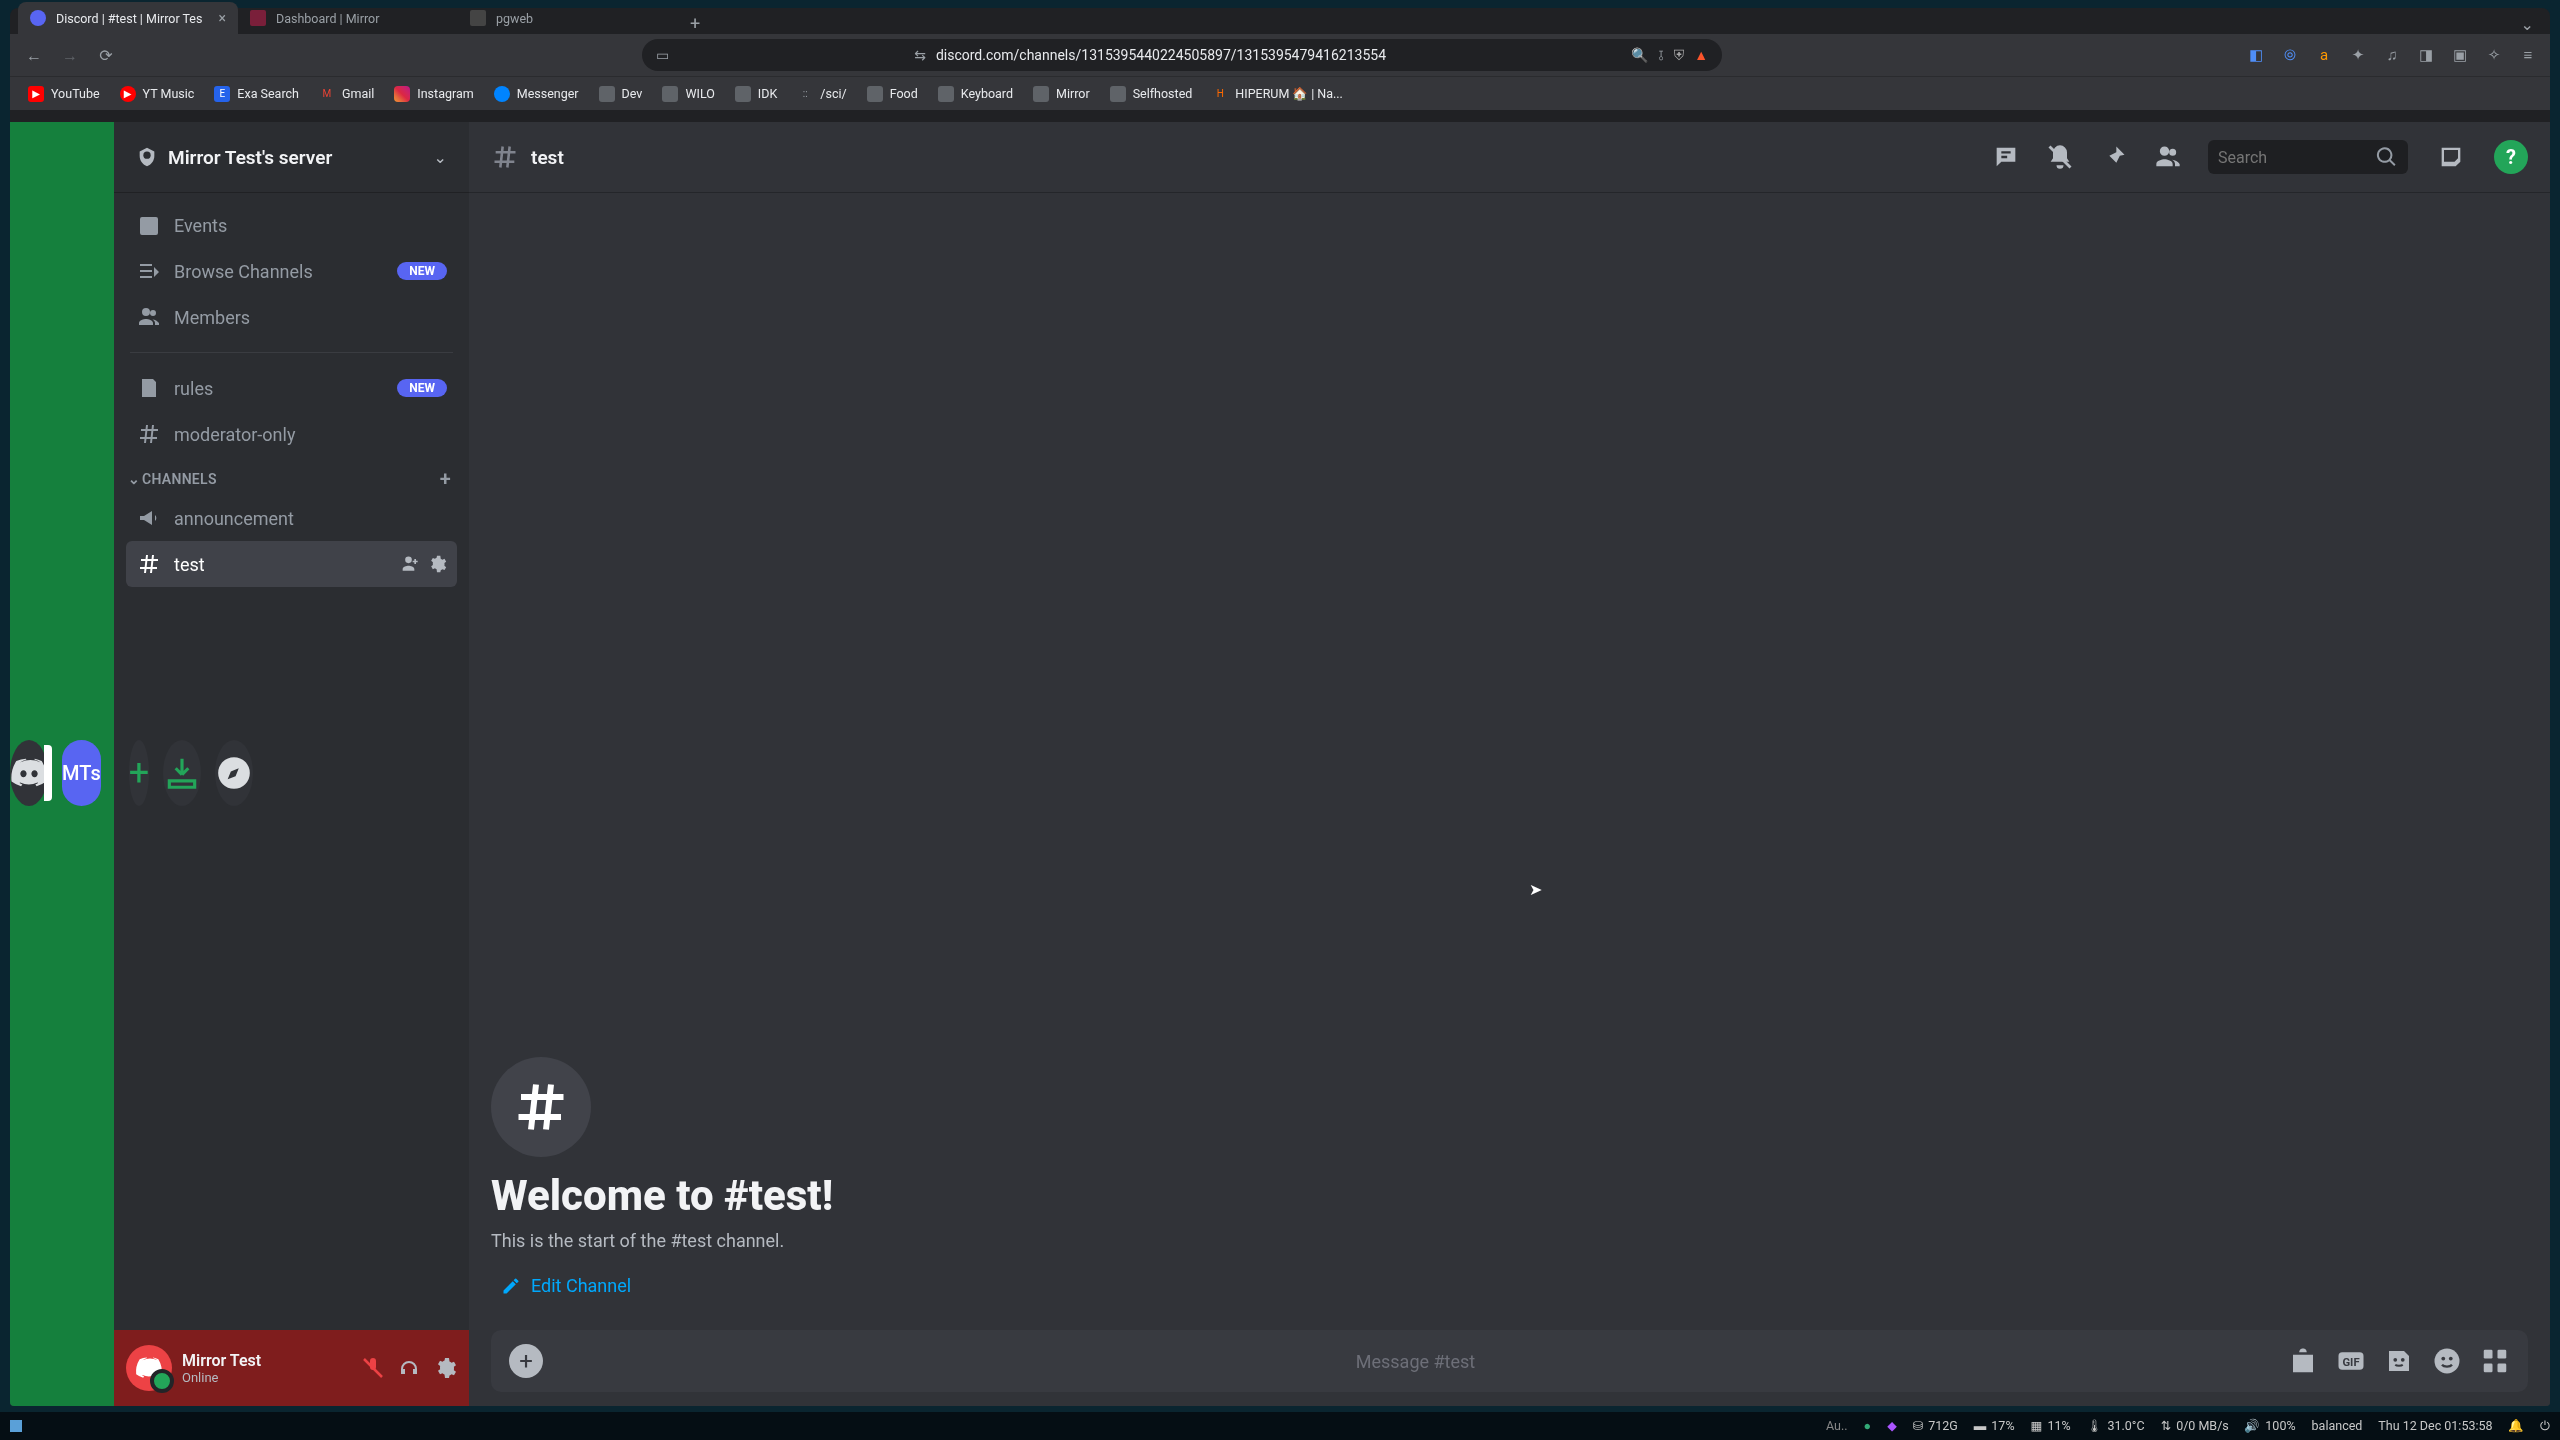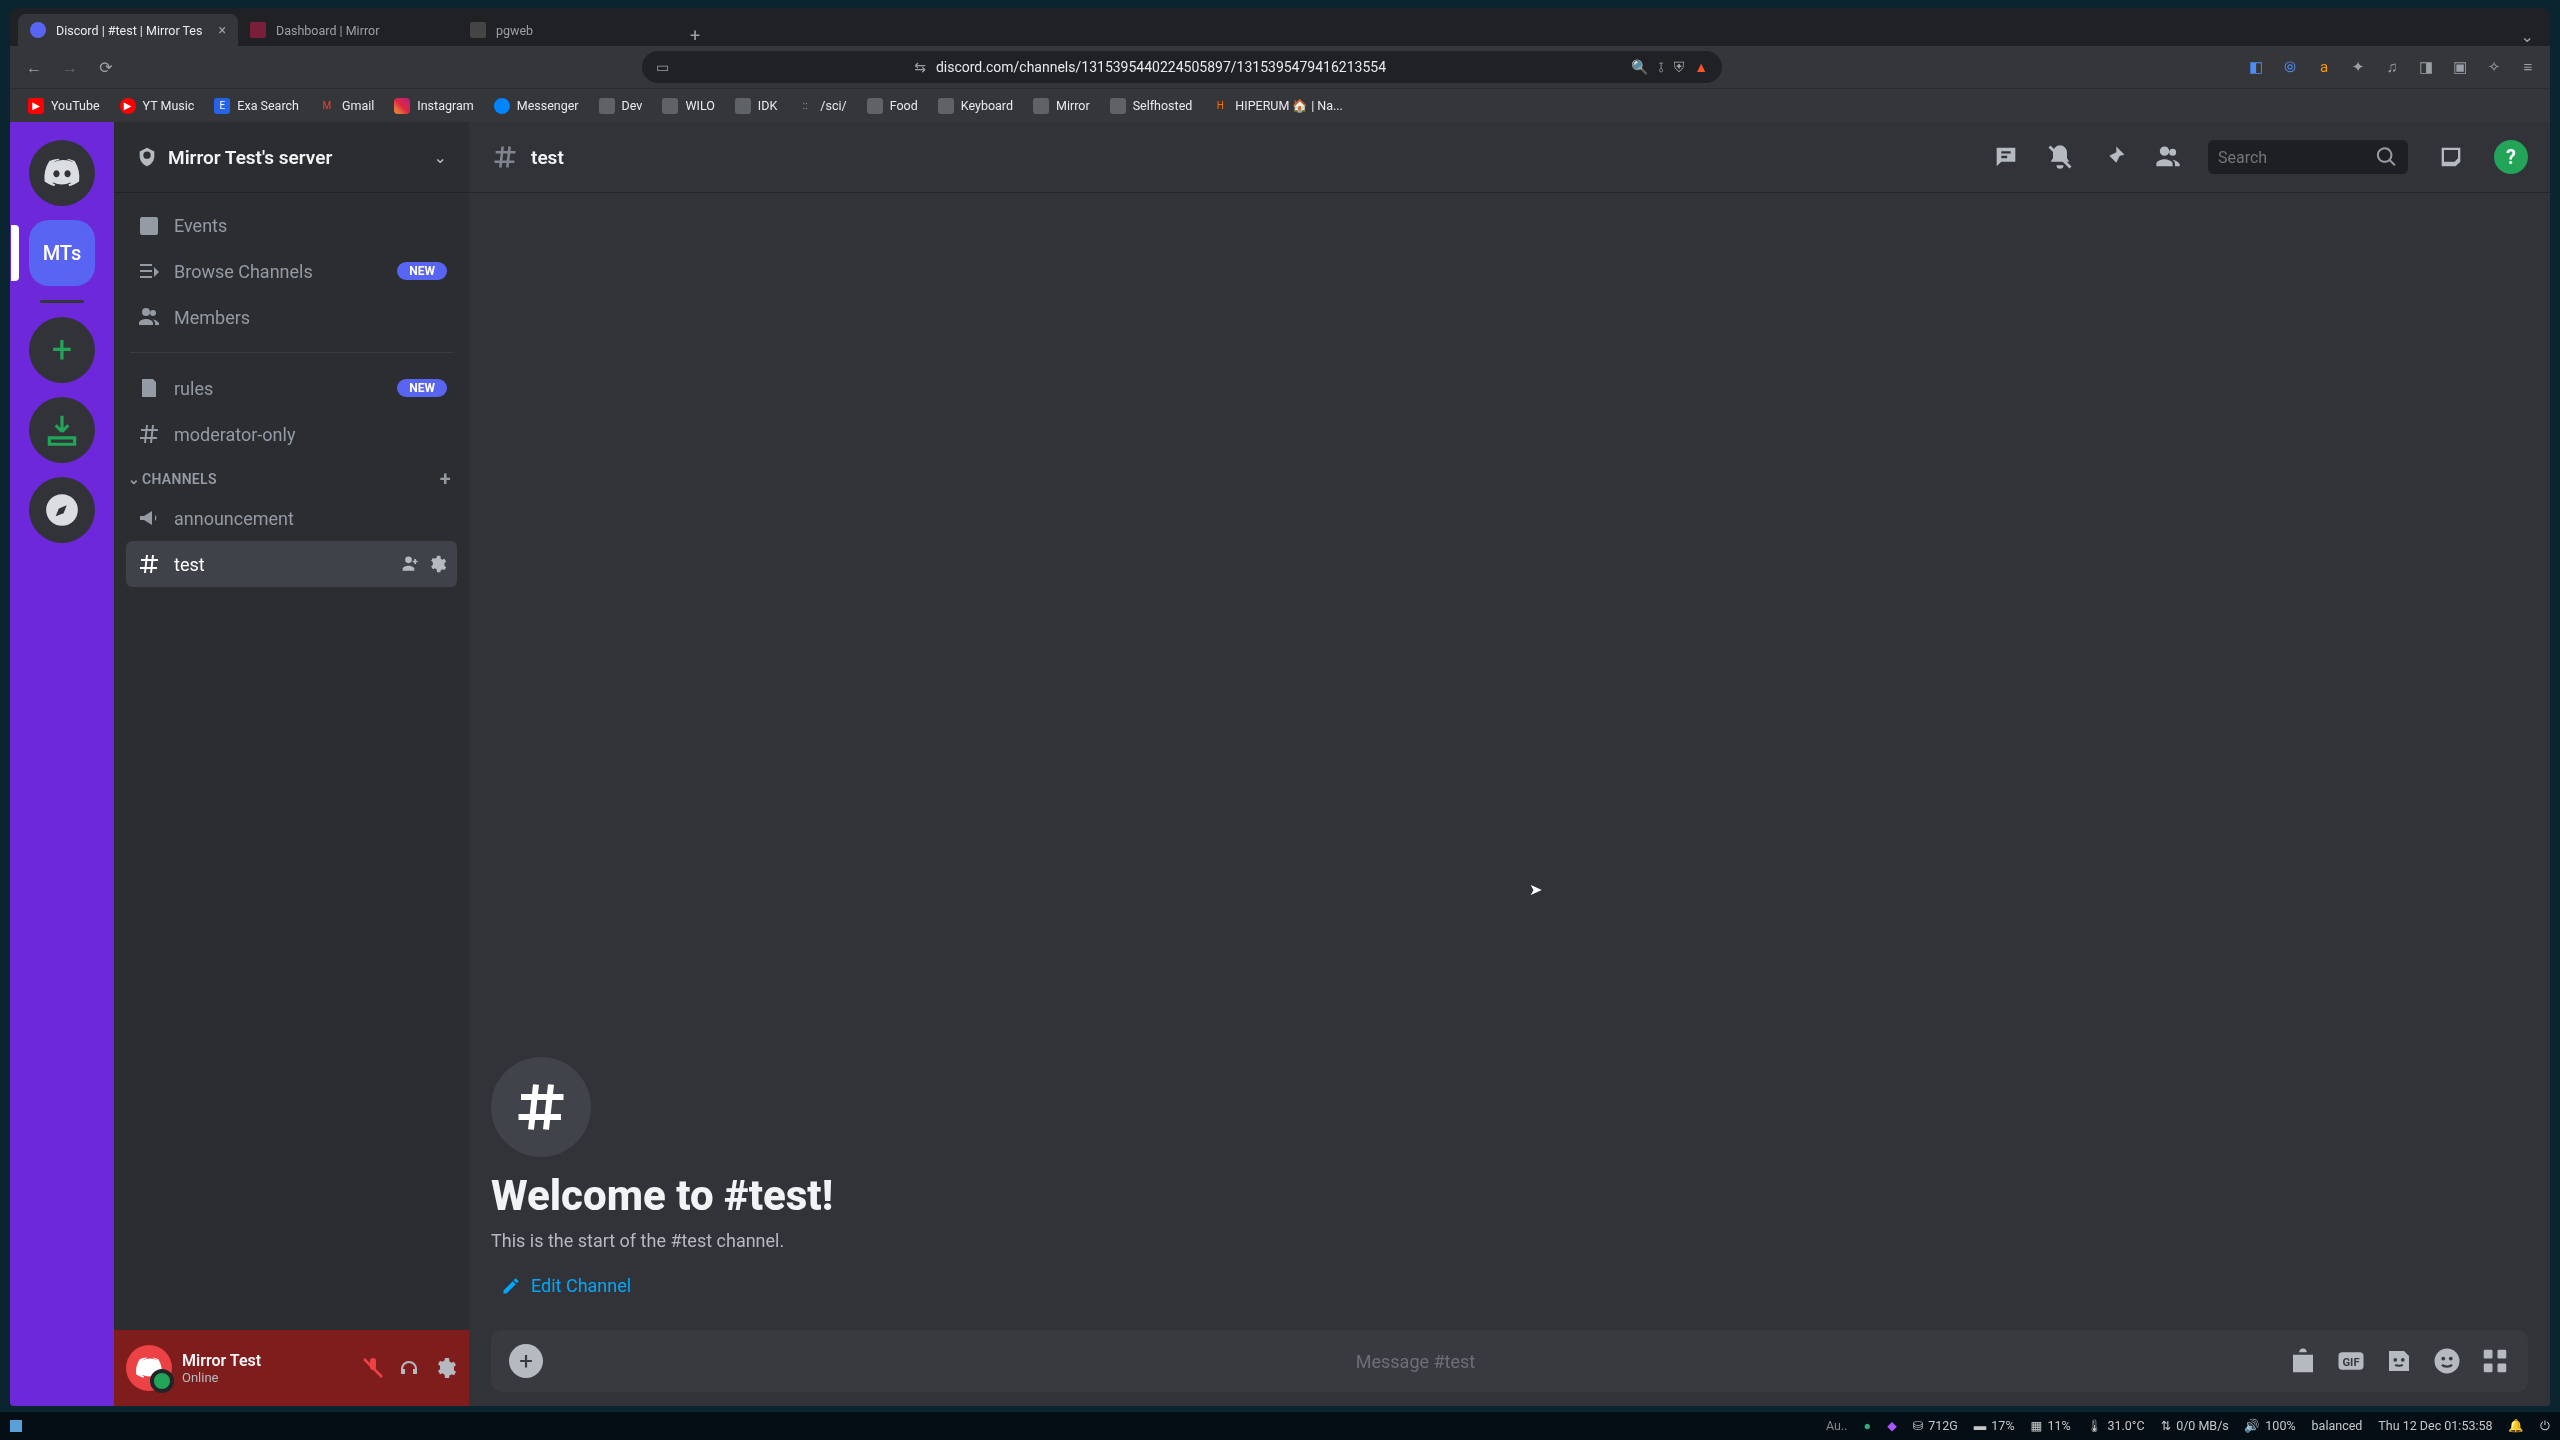--- a/index.html
+++ b/index.html
@@ -1,20 +1,20 @@
 <!DOCTYPE html>
 <html><head>
 <meta charset="utf-8">
 <style>
 * { margin: 0; padding: 0; box-sizing: border-box; font-family: -apple-system, BlinkMacSystemFont, "Segoe UI", Roboto, Helvetica, Arial, sans-serif; }
 body { width: 2560px; height: 1440px; background: #0a2530; overflow: hidden; position: relative; }
 
 
 .browser-chrome { position: absolute; left: 10px; top: 8px; right: 10px; height: 120px; background: #202124; border-radius: 8px 8px 0 0; }
-.tab-strip { height: 38px; display: flex; align-items: flex-end; padding: 0 8px; gap: 0; }
+.tab-strip { height: 26px; display: flex; align-items: flex-end; padding: 0 8px; gap: 0; }
 .tab { display: flex; align-items: center; gap: 10px; height: 32px; padding: 0 12px; border-radius: 8px 8px 0 0; font-size: 12.5px; color: #9aa0a6; min-width: 220px; max-width: 240px; cursor: pointer; }
 .tab.active { background: #35363a; color: #e8eaed; }
 .tab .favicon { width: 16px; height: 16px; border-radius: 50%; background: #5865f2; flex-shrink: 0; display:flex; align-items:center; justify-content:center; font-size:9px; color:#fff;}
 .tab .favicon.m { background:#7a1f3a; border-radius:2px;}
 .tab .favicon.pg{ background:#444; border-radius:2px;}
 .tab .title { flex: 1; overflow: hidden; text-overflow: ellipsis; white-space: nowrap; }
 .tab .close { color: #9aa0a6; font-size: 14px; }
 .new-tab { color: #9aa0a6; font-size: 18px; padding: 0 12px; cursor: pointer; }
 .tab-strip-right { margin-left: auto; color: #9aa0a6; padding: 0 8px; cursor:pointer; }
 
@@ -36,21 +36,21 @@
 .bm .ico.ig { background: linear-gradient(45deg,#f09433,#e6683c,#dc2743,#cc2366,#bc1888); border-radius:4px; }
 .bm .ico.msg { background: #0084ff; border-radius:50%;}
 .bm .ico.folder { background: #5f6368; }
 .bm .ico.sci { background: transparent; color:#9aa0a6;}
 .bm .ico.hip { background:transparent; color:#ff6a00;}
 
 
 .discord { position: absolute; left: 10px; top: 122px; right: 10px; bottom: 34px; background: #313338; display: flex; border-radius:0 0 4px 4px; overflow:hidden;}
 
 
-.server-rail { width: 104px; background: #6d28d9; display: flex; flex-direction: column; align-items: center; padding-top: 18px; gap: 14px; }
+.server-rail { width: 104px; background: #15803d; display: flex; flex-direction: row; align-items: center; padding-top: 18px; gap: 14px; }
 .srv { width: 66px; height: 66px; border-radius: 50%; background: #313338; display: flex; align-items: center; justify-content: center; color: #dbdee1; cursor: pointer; position: relative; }
 .srv svg { width: 38px; height: 38px; fill: #dbdee1; }
 .srv.selected { border-radius: 20px; background: #5865f2; color: #fff; }
 .srv.selected-pill::before { content:""; position:absolute; left:-18px; width:8px; height:56px; background:#fff; border-radius:0 4px 4px 0;}
 .srv .txt { font-size: 20px; font-weight: 500; }
 .srv.add { color: #23a559; font-size: 36px; }
 .srv.dl { color: #23a559; }
 .rail-sep { width: 44px; height: 3px; background: #35363c; border-radius: 2px; }
 
 

